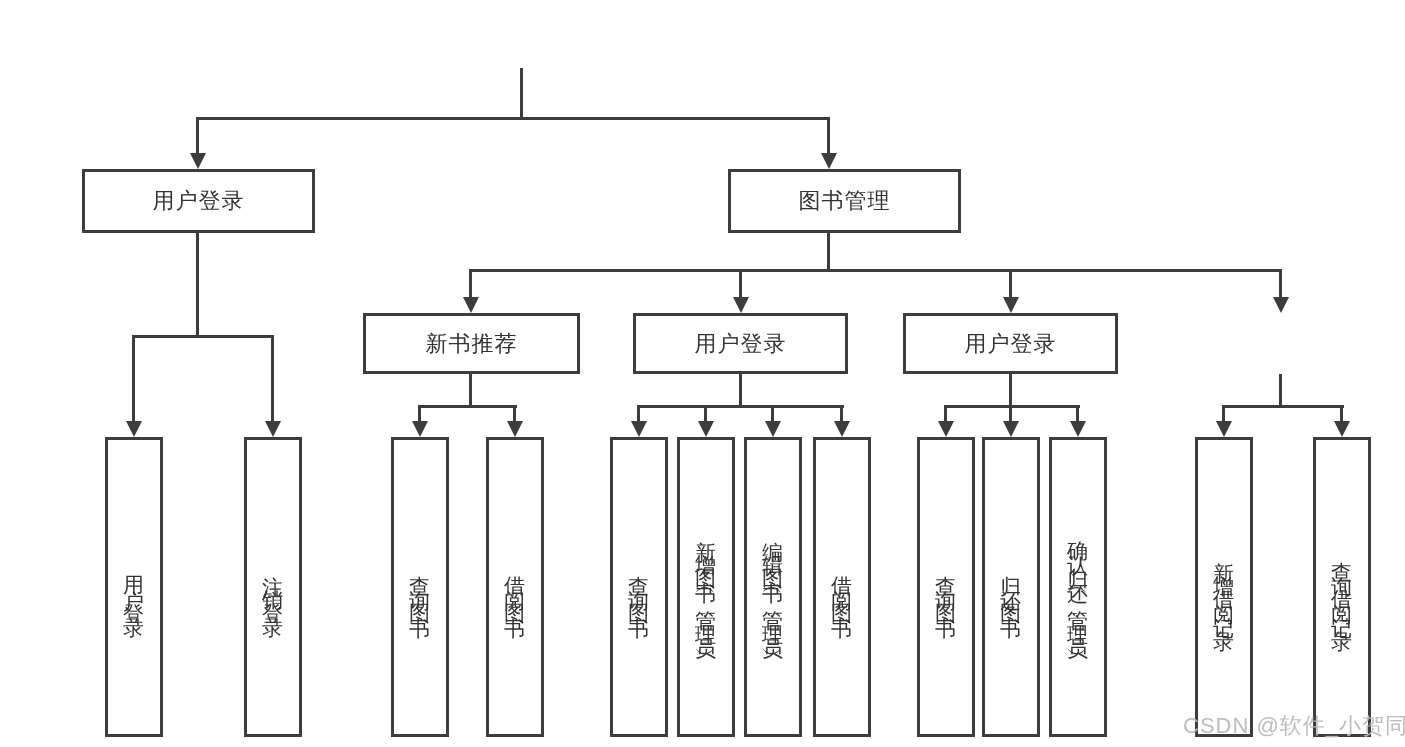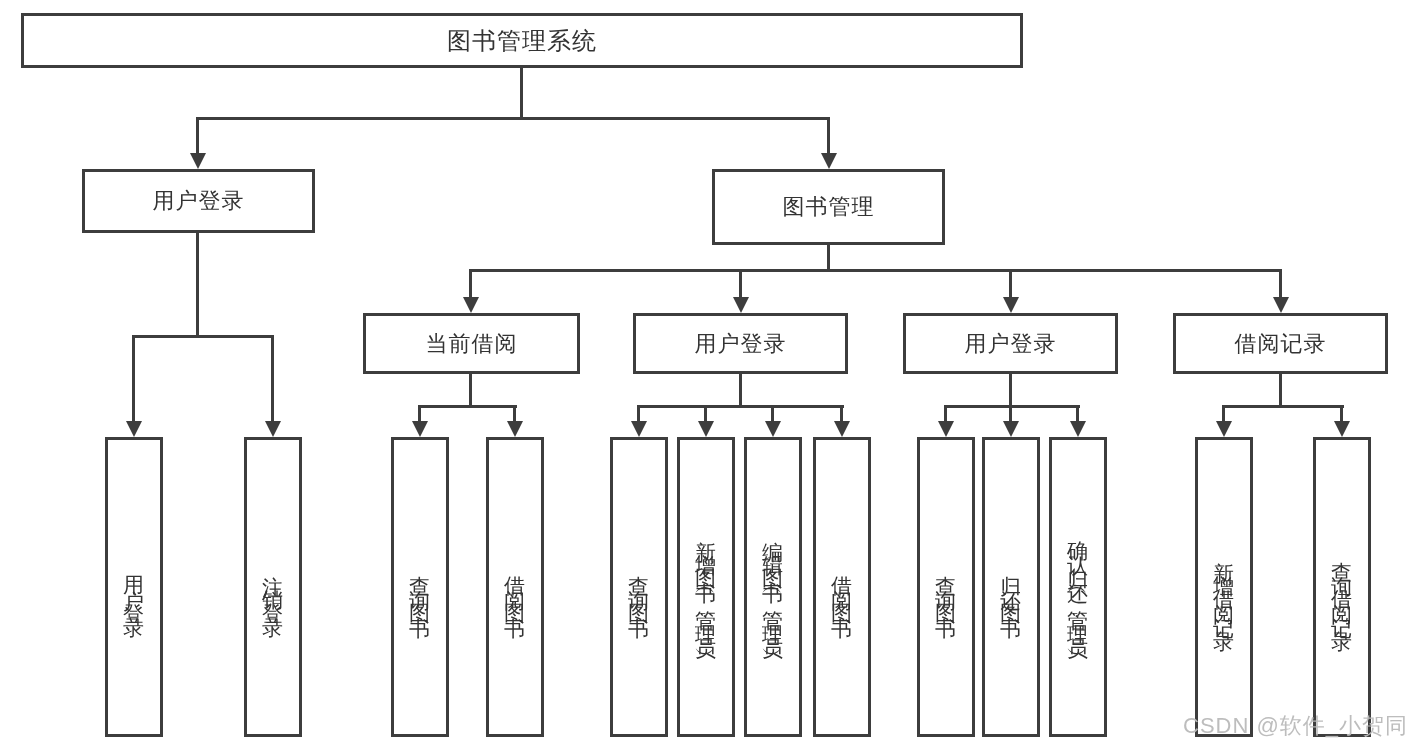--- a/index.html
+++ b/index.html
@@ -49,29 +49,27 @@
     letter-spacing:1px;
     z-index:5;
     white-space:nowrap;
   }
 </style>
 </head>
 <body>
 
 <div class="stage">
 
-  <div class="node root" style="left:21px;top:13px;width:1002px;height:55px">图书管理系统</div>
 
   <div class="node" style="left:82px;top:169px;width:233px;height:64px">用户登录</div>
-  <div class="node" style="left:712px;top:169px;width:233px;height:76px">图书管理</div>
+  <div class="node" style="left:728px;top:169px;width:233px;height:64px">图书管理</div>
 
-  <div class="node" style="left:363px;top:313px;width:217px;height:61px">当前借阅</div>
+  <div class="node" style="left:363px;top:313px;width:217px;height:61px">新书推荐</div>
   <div class="node" style="left:633px;top:313px;width:215px;height:61px">用户登录</div>
   <div class="node" style="left:903px;top:313px;width:215px;height:61px">用户登录</div>
-  <div class="node" style="left:1173px;top:313px;width:215px;height:61px">借阅记录</div>
 
   <div class="node leaf" style="left:105px;top:437px;width:58px;height:300px">用户登录</div>
   <div class="node leaf" style="left:244px;top:437px;width:58px;height:300px">注销登录</div>
 
   <div class="node leaf" style="left:391px;top:437px;width:58px;height:300px">查询图书</div>
   <div class="node leaf" style="left:486px;top:437px;width:58px;height:300px">借阅图书</div>
 
   <div class="node leaf" style="left:610px;top:437px;width:58px;height:300px">查询图书</div>
   <div class="node leaf" style="left:677px;top:437px;width:58px;height:300px">新增图书（管理员）</div>
   <div class="node leaf" style="left:744px;top:437px;width:58px;height:300px">编辑图书（管理员）</div>

